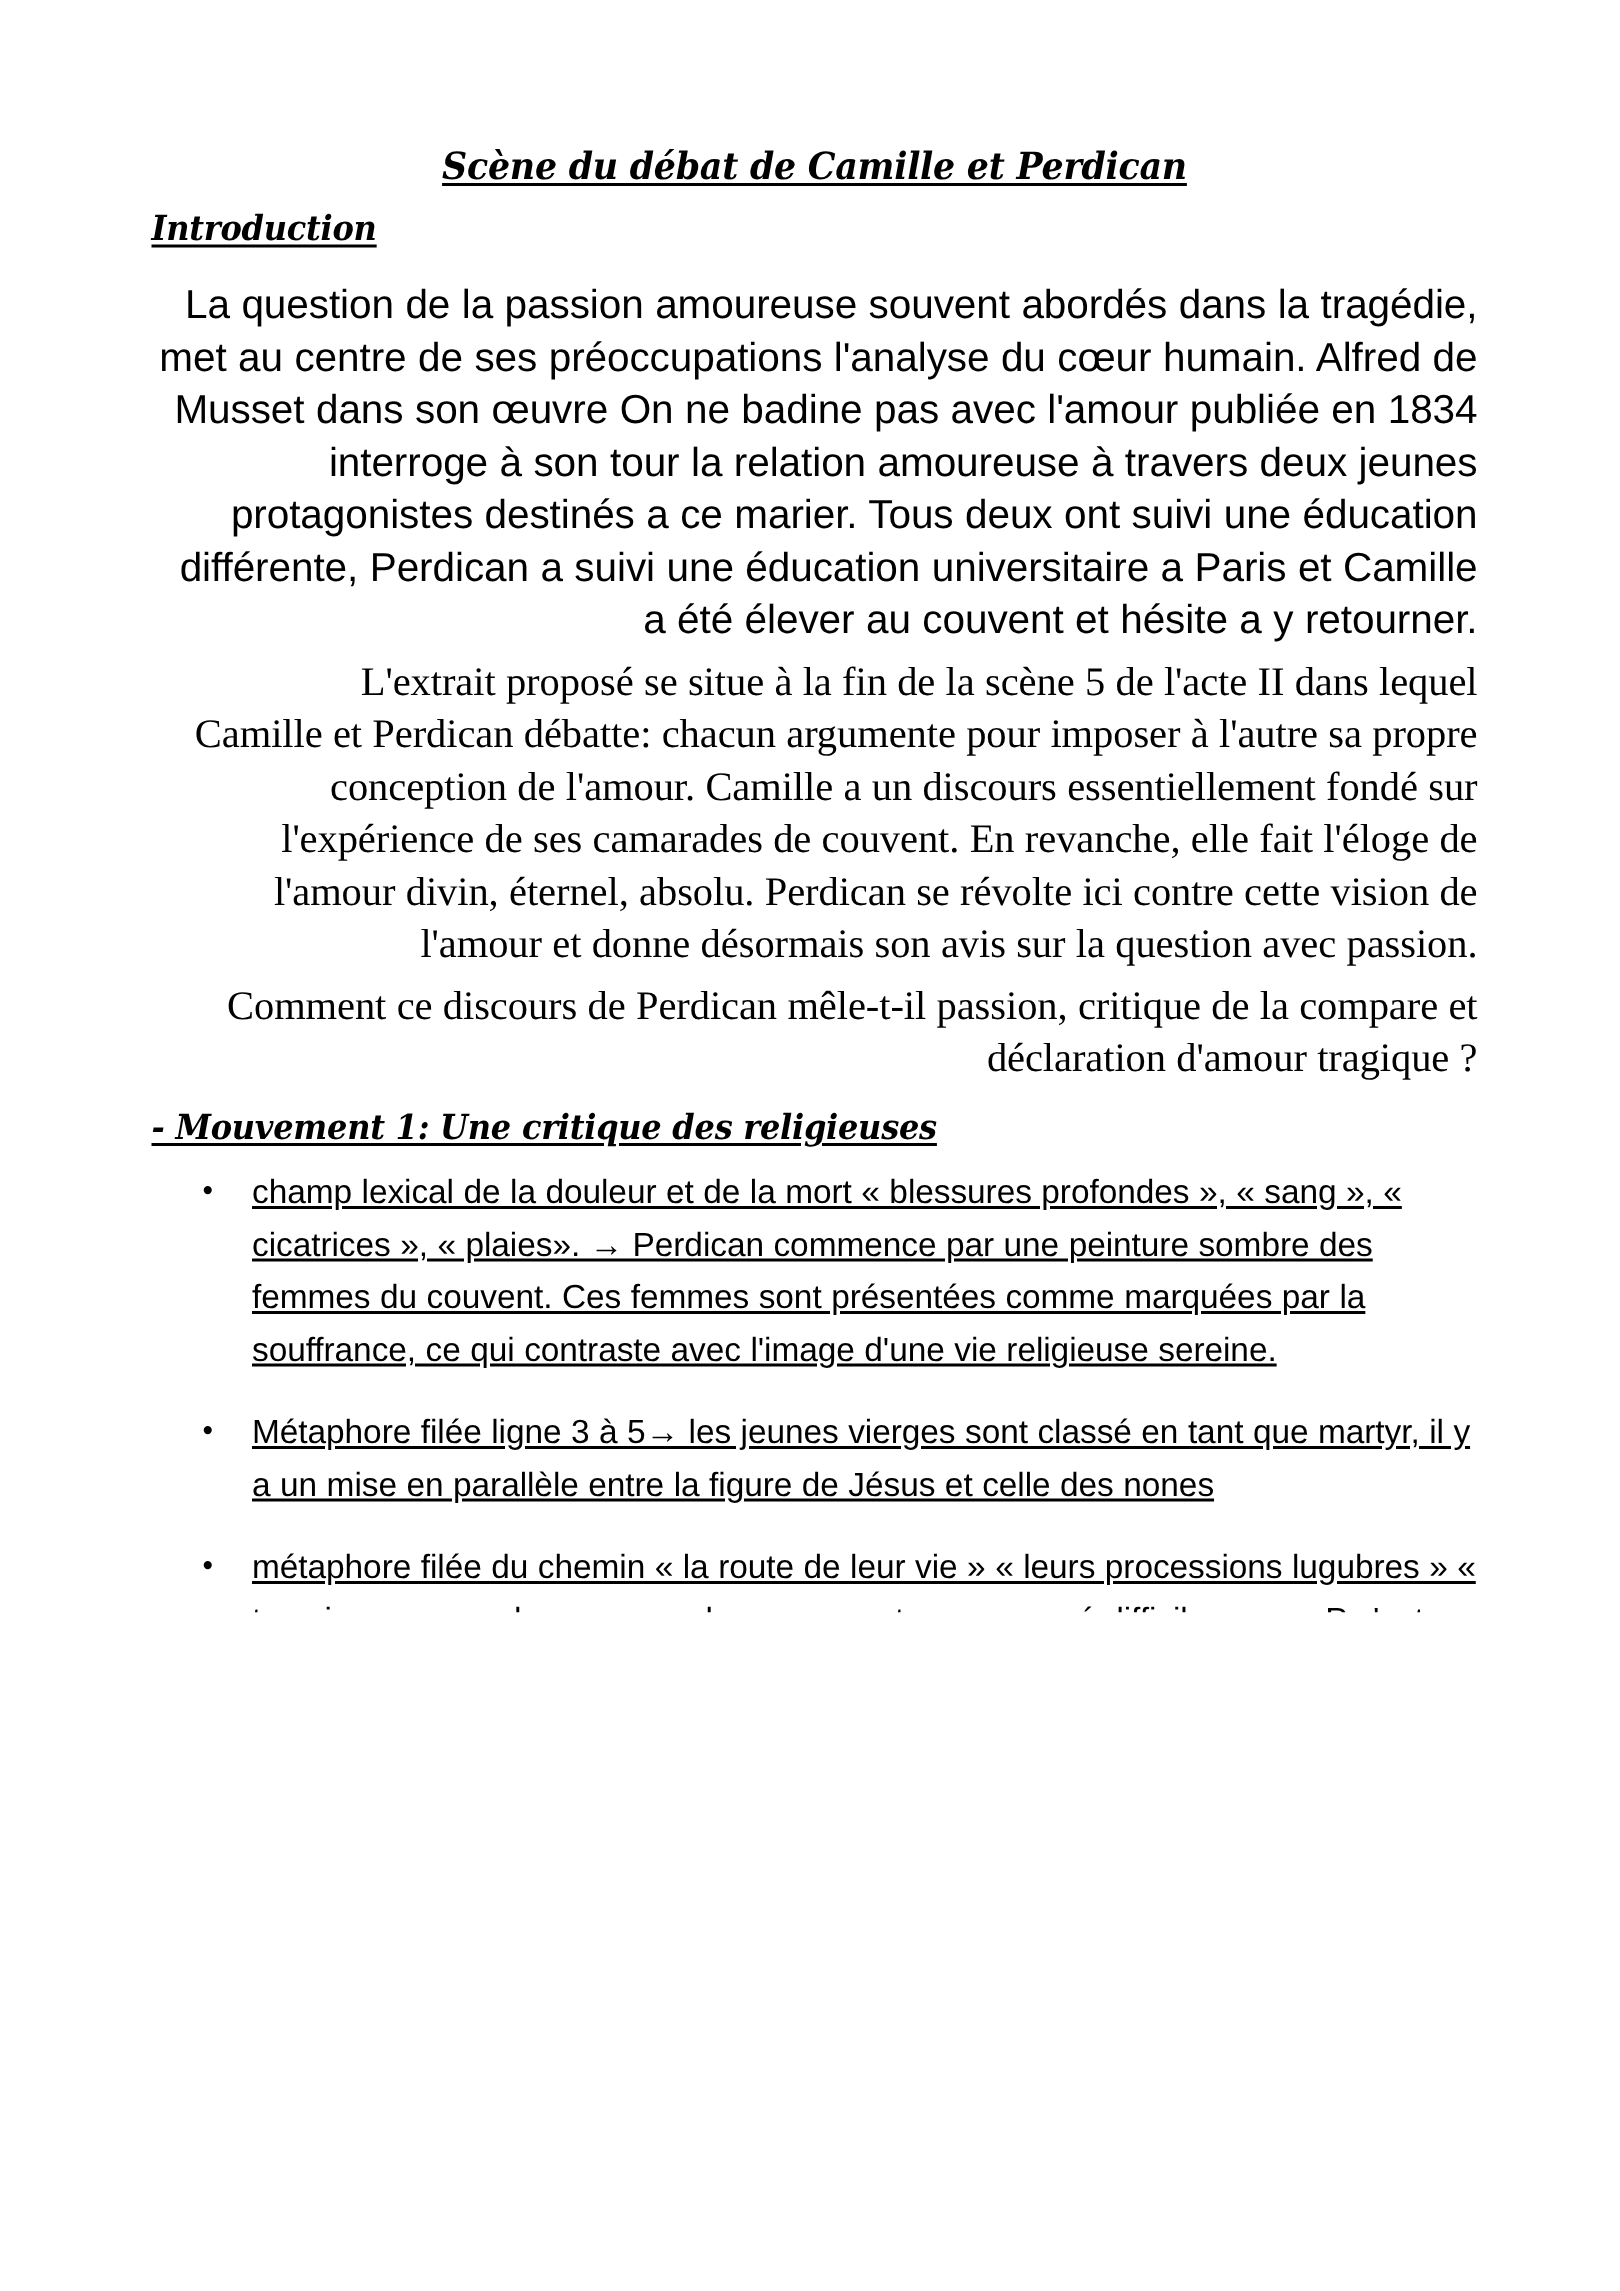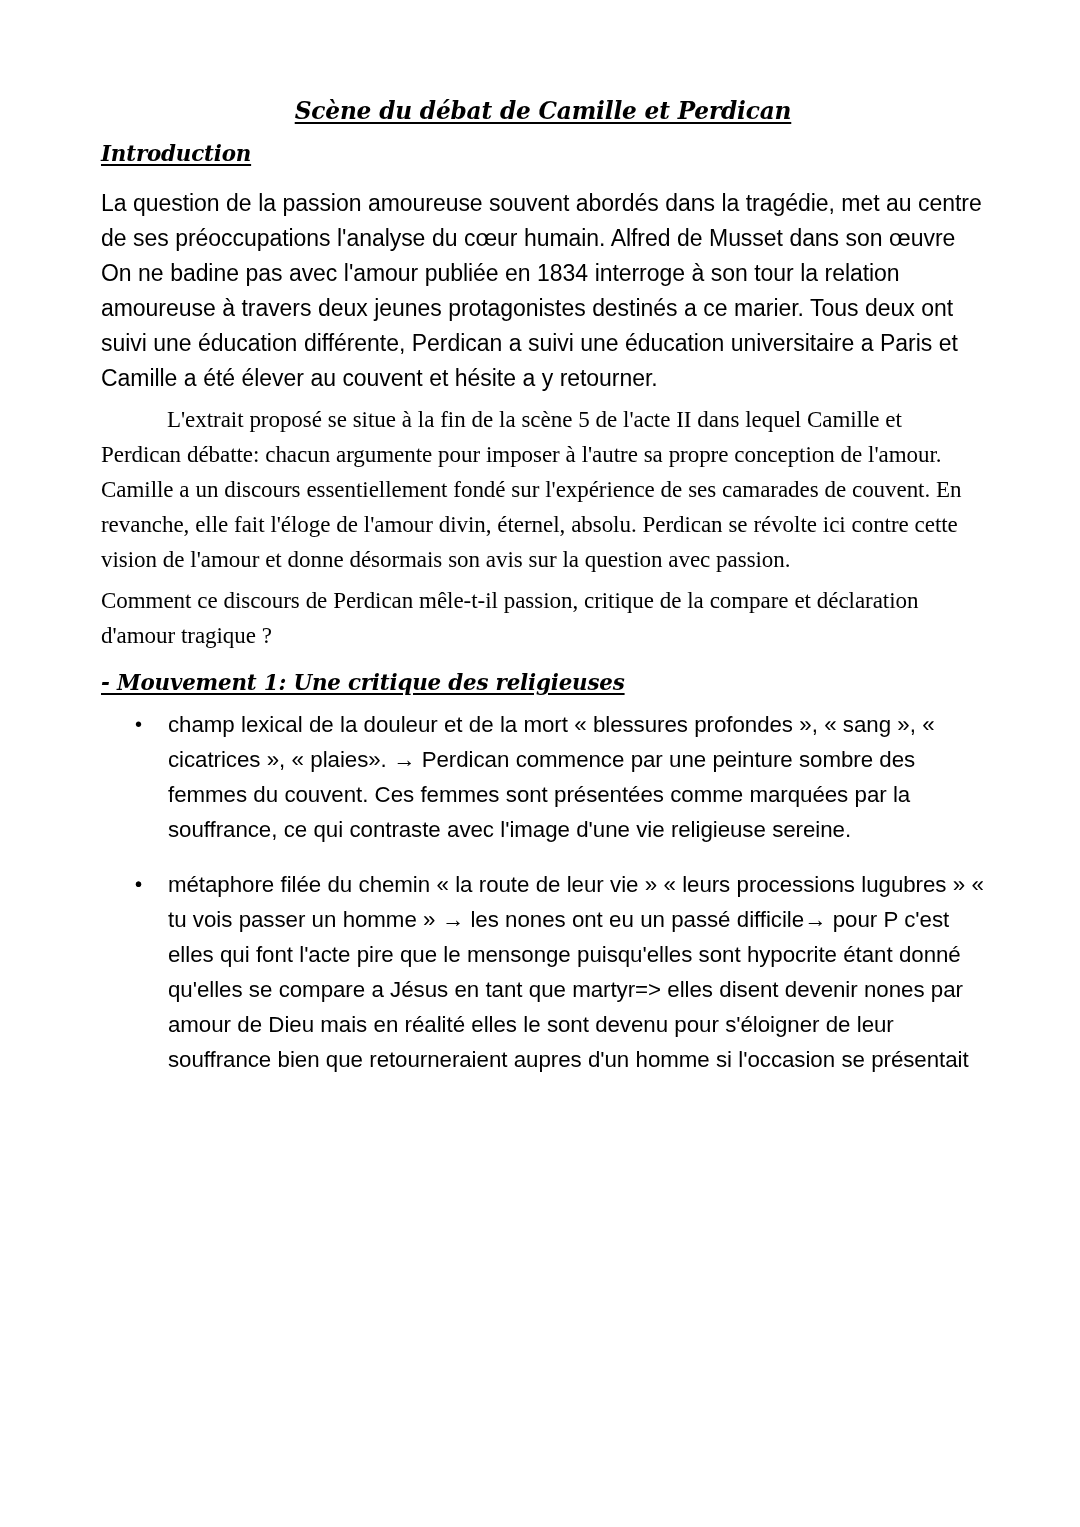--- a/index.html
+++ b/index.html
@@ -58,24 +58,24 @@
     transform: scaleX(0.93);
     transform-origin: left top;
     white-space: nowrap;
     display: block;
   }
   .heading-intro { margin: 0 0 18px 0; }
   .heading-mvt1  { margin: 14px 0 10px 0; }
 
   
   p.body {
-    font-size: 23px;
+    font-size: 27px;
     line-height: 35px;
     margin: 0 0 6px 0;
-    text-align: left;
+    text-align: right;
     letter-spacing: -0.05px;
     word-spacing: 0.2px;
   }
   p.indent { text-indent: 66px; }
   p.indent-sm { text-indent: 44px; }
   .gap-before { margin-top: 14px; font-family: Liberation Serif, serif; }
 
   
   ul.bullets {
     list-style: none;
@@ -92,21 +92,21 @@
     word-spacing: 0.2px;
   }
   ul.bullets > li:last-child { margin-bottom: 0; }
   ul.bullets > li .bullet-dot {
     position: absolute;
     left: 34px;
     top: 0;
     font-size: 20px;
     line-height: 35px;
   }
-  .li-text { display: inline; }
+  .li-text { display: inline; text-decoration: underline; }
 </style>
 </head>
 <body>
 
 <div class="page">
   <div class="content">
 
     <h1 class="doc-title">Scène du débat de Camille et Perdican</h1>
 
     <h2 class="section-heading heading-intro">Introduction</h2>
@@ -119,20 +119,21 @@
 
     <h2 class="section-heading heading-mvt1">- Mouvement 1: Une critique des religieuses</h2>
 
     <ul class="bullets">
       <li>
         <span class="bullet-dot">•</span>
         <span class="li-text">champ lexical de la douleur et de la mort « blessures profondes », « sang », « cicatrices », « plaies». → Perdican commence par une peinture sombre des femmes du couvent. Ces femmes sont présentées comme marquées par la souffrance, ce qui contraste avec l'image d'une vie religieuse sereine.</span>
       </li>
       <li>
         <span class="bullet-dot">•</span>
+        <span class="li-text">Métaphore filée ligne 3 à 5→ les jeunes vierges sont classé en tant que martyr, il y a un mise en parallèle entre la figure de Jésus et celle des nones</span>
       </li>
       <li>
         <span class="bullet-dot">•</span>
         <span class="li-text">métaphore filée du chemin « la route de leur vie » « leurs processions lugubres » « tu vois passer un homme » → les nones ont eu un passé difficile→ pour P c'est elles qui font l'acte pire que le mensonge puisqu'elles sont hypocrite étant donné qu'elles se compare a Jésus en tant que martyr=&gt; elles disent devenir nones par amour de Dieu mais en réalité elles le sont devenu pour s'éloigner de leur souffrance bien que retourneraient aupres d'un homme si l'occasion se présentait «elle ne briserait pas leur chaînes pour courir à leurs malheurs passés»</span>
       </li>
     </ul>
 
 
   </div>
 </div>

